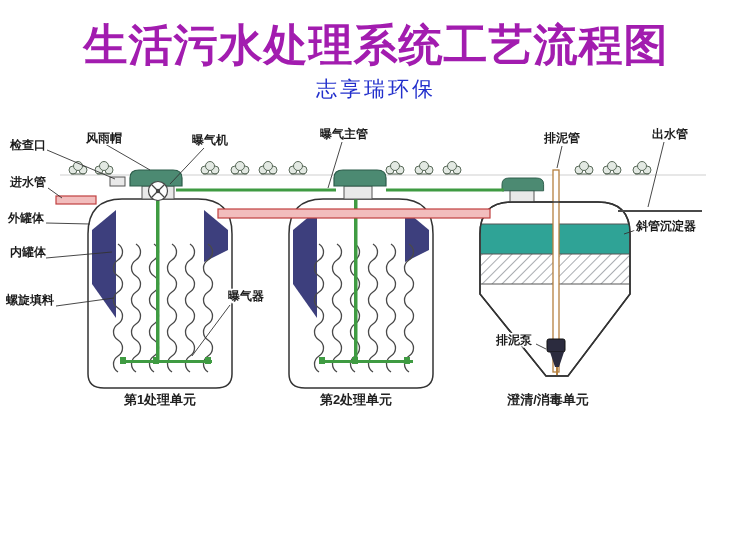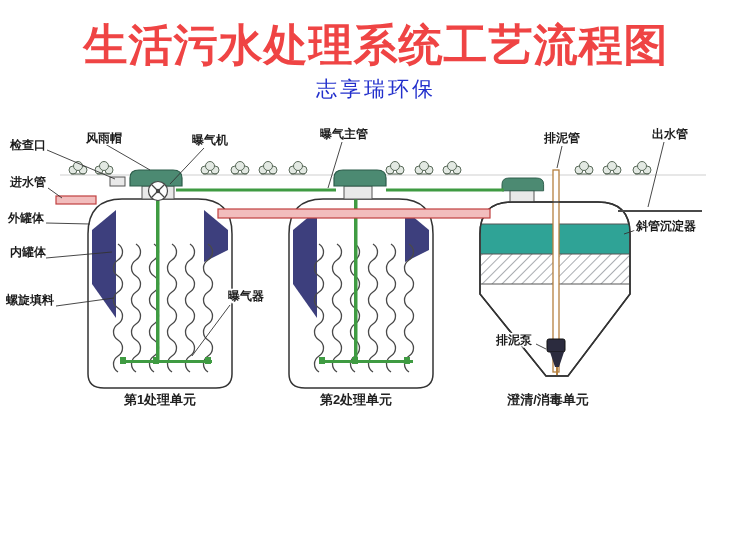--- a/index.html
+++ b/index.html
@@ -4,21 +4,21 @@
 <style>
   html,body { margin:0; padding:0; }
   body {
     width:752px; height:557px; background:#ffffff; overflow:hidden;
     font-family:"Liberation Sans","DejaVu Sans",sans-serif;
   }
   .title {
     margin:20px 0 2px 0; text-align:center;
     font-family:"Liberation Serif","DejaVu Serif",serif;
     font-size:44px; line-height:52px; font-weight:600;
-    letter-spacing:1px; color:#ef4444;
+    letter-spacing:1px; color:#a21caf;
   }
   .subtitle {
     margin:4px 0 10px 0; text-align:center;
     font-size:21px; line-height:26px; font-weight:400;
     letter-spacing:3px; color:#2330cc;
   }
   .diagram-wrap { margin-top:20px; }
   svg { display:block; }
   text.lbl {
     font-size:12px; font-weight:700; fill:#1a1a1a;

